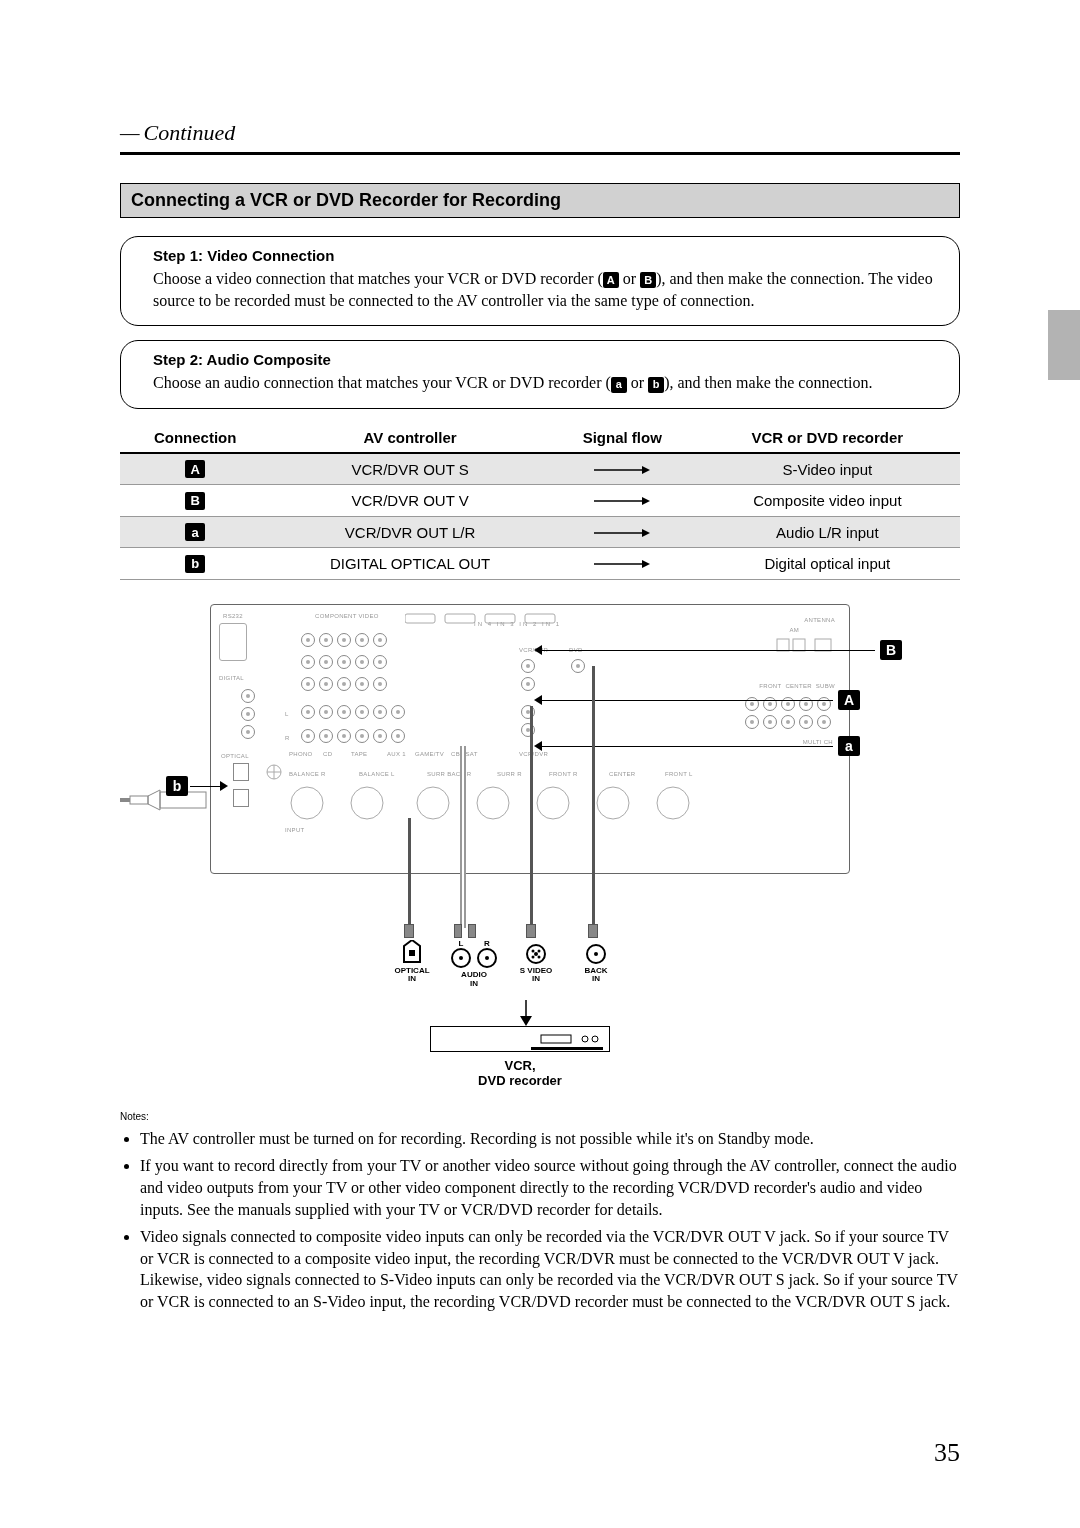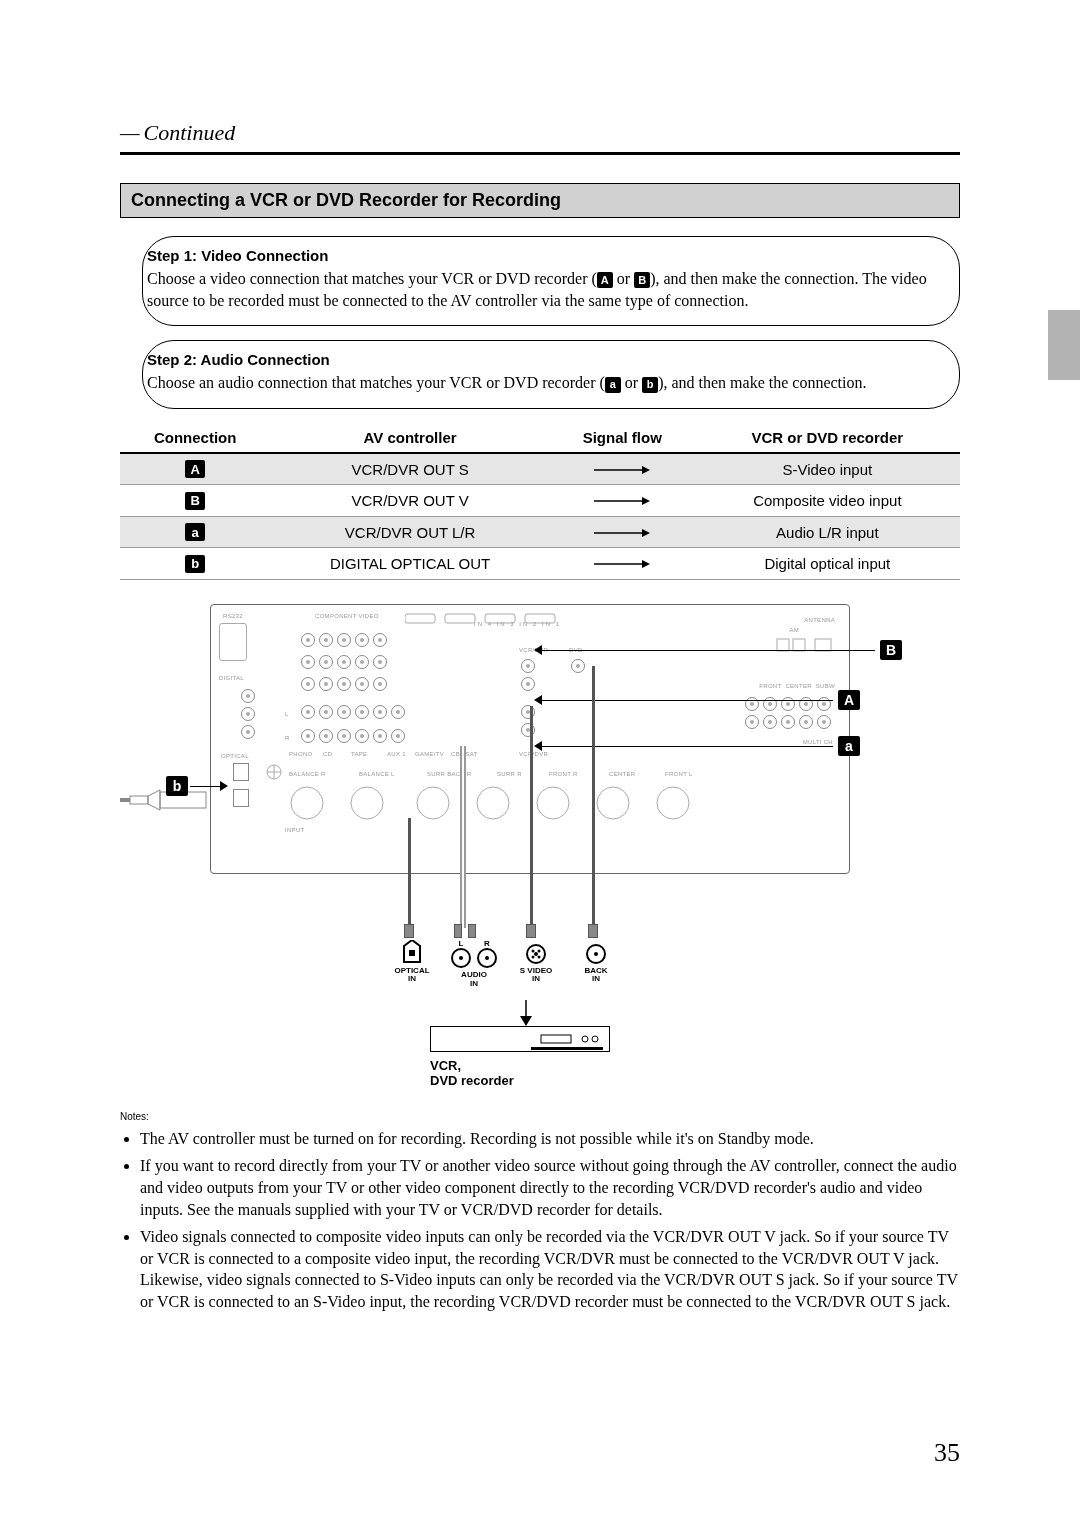--- a/index.html
+++ b/index.html
@@ -41,24 +41,23 @@
     background: #d1d1d1;
     font-family: Arial, Helvetica, sans-serif;
     font-weight: bold;
     font-size: 18px;
     padding: 6px 10px;
     margin-bottom: 18px;
     border: 1px solid #000;
   }
   .step-box {
     border: 1px solid #000;
-    border-radius: 32px;
-    padding: 10px 16px 14px 4px;
+    border-radius: 18px;
+    padding: 10px 16px 14px 32px;
     margin-bottom: 14px;
-    margin-left: 22px;
   }
   .step-heading {
     font-family: Arial, Helvetica, sans-serif;
     font-weight: bold;
     font-size: 15px;
     margin-bottom: 4px;
   }
   .step-body {
     font-family: "Times New Roman", Times, serif;
     font-size: 16px;
@@ -169,21 +168,21 @@
   .bport-circle::after{ content:""; position:absolute; left:6px; top:6px; width:4px; height:4px; background:#000; border-radius:50%;}
   .opt-shape {
     width: 20px; height: 24px; margin:0 auto 3px auto; position:relative;
   }
   .dvd-box {
     position: absolute; left: 310px; top: 430px; width: 180px; height: 26px;
     border: 1px solid #000;
   }
   .dvd-label {
     position: absolute; left: 310px; top: 462px; width: 180px;
-    text-align: left; font-family: Arial, sans-serif; font-weight: bold; font-size: 13px; line-height: 1.2;
+    text-align: center; font-family: Arial, sans-serif; font-weight: bold; font-size: 13px; line-height: 1.2;
   }
   .notes-head {
     font-family: Arial, Helvetica, sans-serif;
     font-size: 10px;
     margin-top: 35px;
     margin-bottom: 6px;
   }
   ul.notes {
     list-style: disc;
     padding-left: 20px;
@@ -220,21 +219,21 @@
 <div class="section-bar">Connecting a VCR or DVD Recorder for Recording</div>
 
 <div class="step-box">
   <div class="step-heading">Step 1: Video Connection</div>
   <div class="step-body">
     <span>Choose a video connection that matches your VCR or DVD recorder (</span><span class="inline-badge">A</span><span> or </span><span class="inline-badge">B</span><span>), and then make the connection. The video source to be recorded must be connected to the AV controller via the same type of connection.</span>
   </div>
 </div>
 
 <div class="step-box">
-  <div class="step-heading">Step 2: Audio Connection</div>
+  <div class="step-heading">Step 2: Audio Composite</div>
   <div class="step-body">
     <span>Choose an audio connection that matches your VCR or DVD recorder (</span><span class="inline-badge">a</span><span> or </span><span class="inline-badge">b</span><span>), and then make the connection.</span>
   </div>
 </div>
 
 <table class="conn">
   <thead>
     <tr>
       <th>Connection</th>
       <th>AV controller</th>

